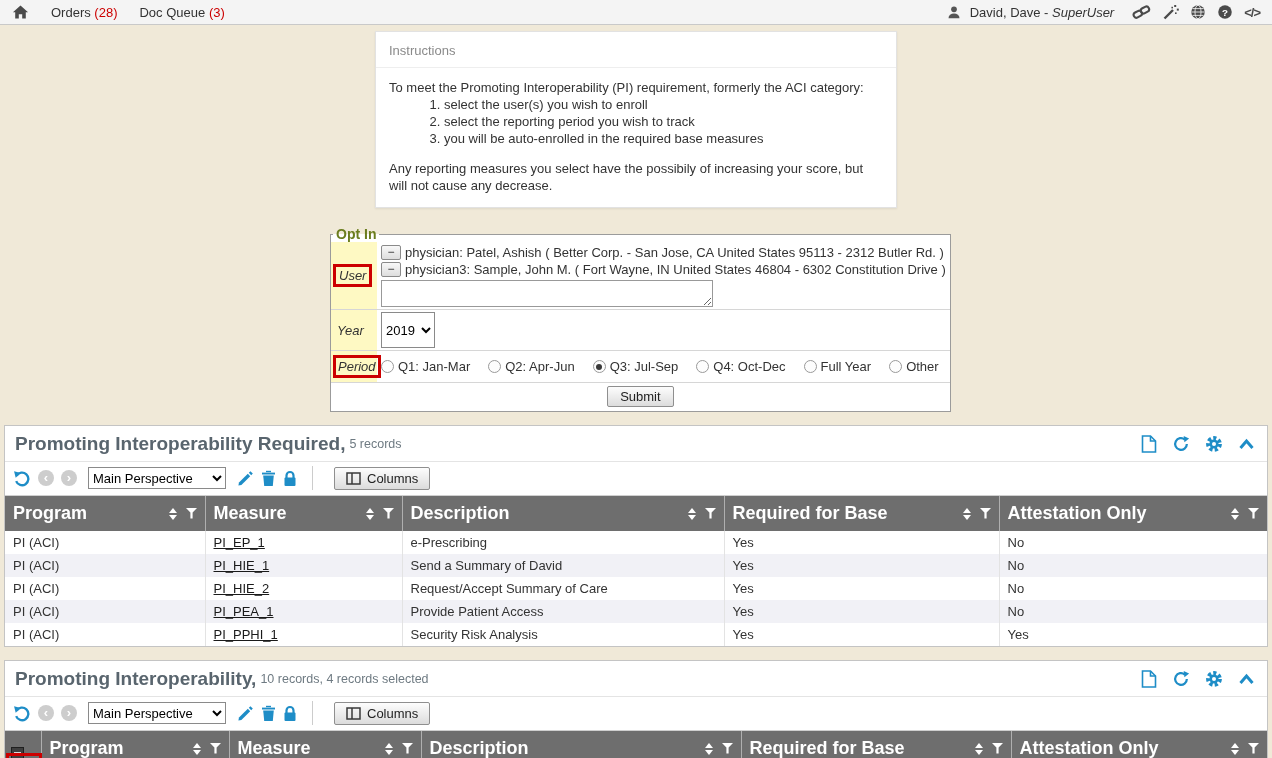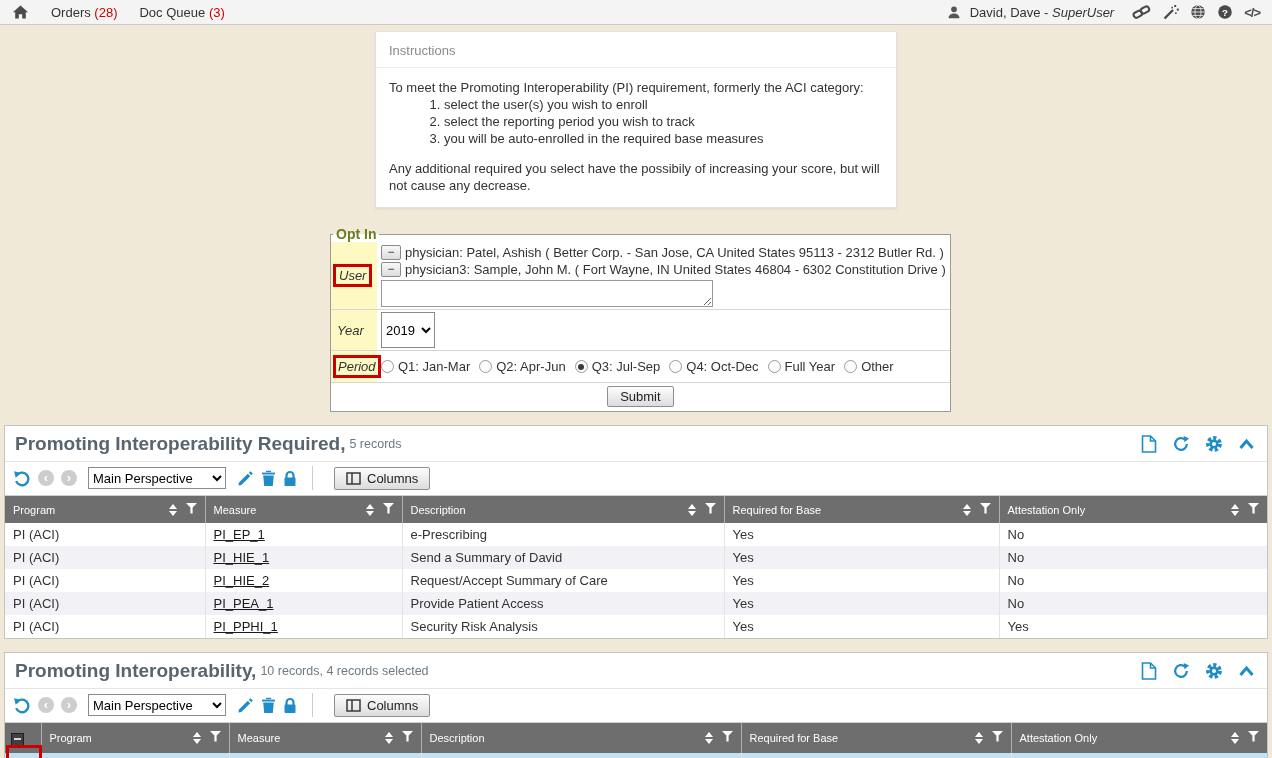--- a/index.html
+++ b/index.html
@@ -61,21 +61,21 @@
   }
   .user-textarea {
     width:332px; height:27px; margin-top:2px; border:1px solid #999;
     resize:both; font-family:"Liberation Sans",sans-serif; display:block;
   }
   select {
     font-family:"Liberation Sans",sans-serif; font-size:13px;
     border:1px solid #8a8a8a; background:#fff; height:36px;
   }
   .year-select { width:54px; }
-  .period-opts { display:flex; align-items:center; gap:9px; padding-left:4px; }
+  .period-opts { display:flex; align-items:center; gap:18px; padding-left:4px; }
   .p-opt { display:flex; align-items:center; gap:4px; color:#333; cursor:pointer; }
   .radio {
     width:13px; height:13px; border:1px solid #9a9a9a; border-radius:50%;
     background:#fdfdfd; display:inline-flex; align-items:center; justify-content:center; flex:none;
   }
   .radio.checked::before { content:""; width:6px; height:6px; border-radius:50%; background:#3a3a3a; }
   .submit-row { justify-content:center; display:flex; padding:3px 0 4px; border-top:1px solid #d6d6d6; }
   .btn {
     font-family:"Liberation Sans",sans-serif; font-size:13px; color:#222;
     border:1px solid #8f8f8f; background:linear-gradient(#fdfdfd,#dcdcdc);
@@ -98,22 +98,22 @@
     width:16px; height:16px; border-radius:50%; background:#cdcdcd; color:#fff;
     display:inline-flex; align-items:center; justify-content:center;
     font-weight:bold; font-size:13px; line-height:1; cursor:default; padding-bottom:2px;
   }
   .persp-select { width:138px; height:22px; margin:0 4px; }
   .vsep { width:1px; height:24px; background:#cccccc; margin:0 14px 0 8px; }
   .columns-btn { display:inline-flex; align-items:center; gap:6px; padding:3px 11px; }
 
   table.grid { width:100%; border-collapse:collapse; table-layout:fixed; }
   table.grid th {
-    background:var(--hdr); color:#fff; font-weight:normal; text-align:left;
-    padding:7px 8px; font-size:11px; border-left:1px solid rgba(255,255,255,0.45);
+    background:var(--hdr); color:#fff; font-weight:bold; text-align:left;
+    padding:7px 8px; font-size:18px; border-left:1px solid rgba(255,255,255,0.45);
   }
   table.grid th:first-child { border-left:none; }
   .th-flex { display:flex; align-items:center; }
   .th-icons { margin-left:auto; display:flex; align-items:center; gap:9px; }
   .sort-ic { display:inline-flex; flex-direction:column; gap:2px; cursor:pointer; }
   .sort-ic i { width:0; height:0; border-left:4px solid transparent; border-right:4px solid transparent; }
   .sort-ic .up { border-bottom:5px solid #fff; }
   .sort-ic .dn { border-top:5px solid #fff; }
   table.grid td {
     padding:4px 8px; border-left:1px solid #e3e3e3; color:#333;
@@ -203,21 +203,21 @@
 
 <div class="card">
   <div class="card-title">Instructions</div>
   <div class="card-body">
     <div>To meet the Promoting Interoperability (PI) requirement, formerly the ACI category:</div>
     <ol>
       <li>select the user(s) you wish to enroll</li>
       <li>select the reporting period you wish to track</li>
       <li>you will be auto-enrolled in the required base measures</li>
     </ol>
-    <div class="note">Any additional required you select have the possibily of increasing your score, but will not cause any decrease.</div>
+    <div class="note">Any reporting measures you select have the possibily of increasing your score, but will not cause any decrease.</div>
   </div>
 </div>
 
 <fieldset class="optin">
   <legend>Opt In</legend>
 
   <div class="optin-row">
     <div class="optin-label">
       <span class="red-outline">
         <span>User</span>

